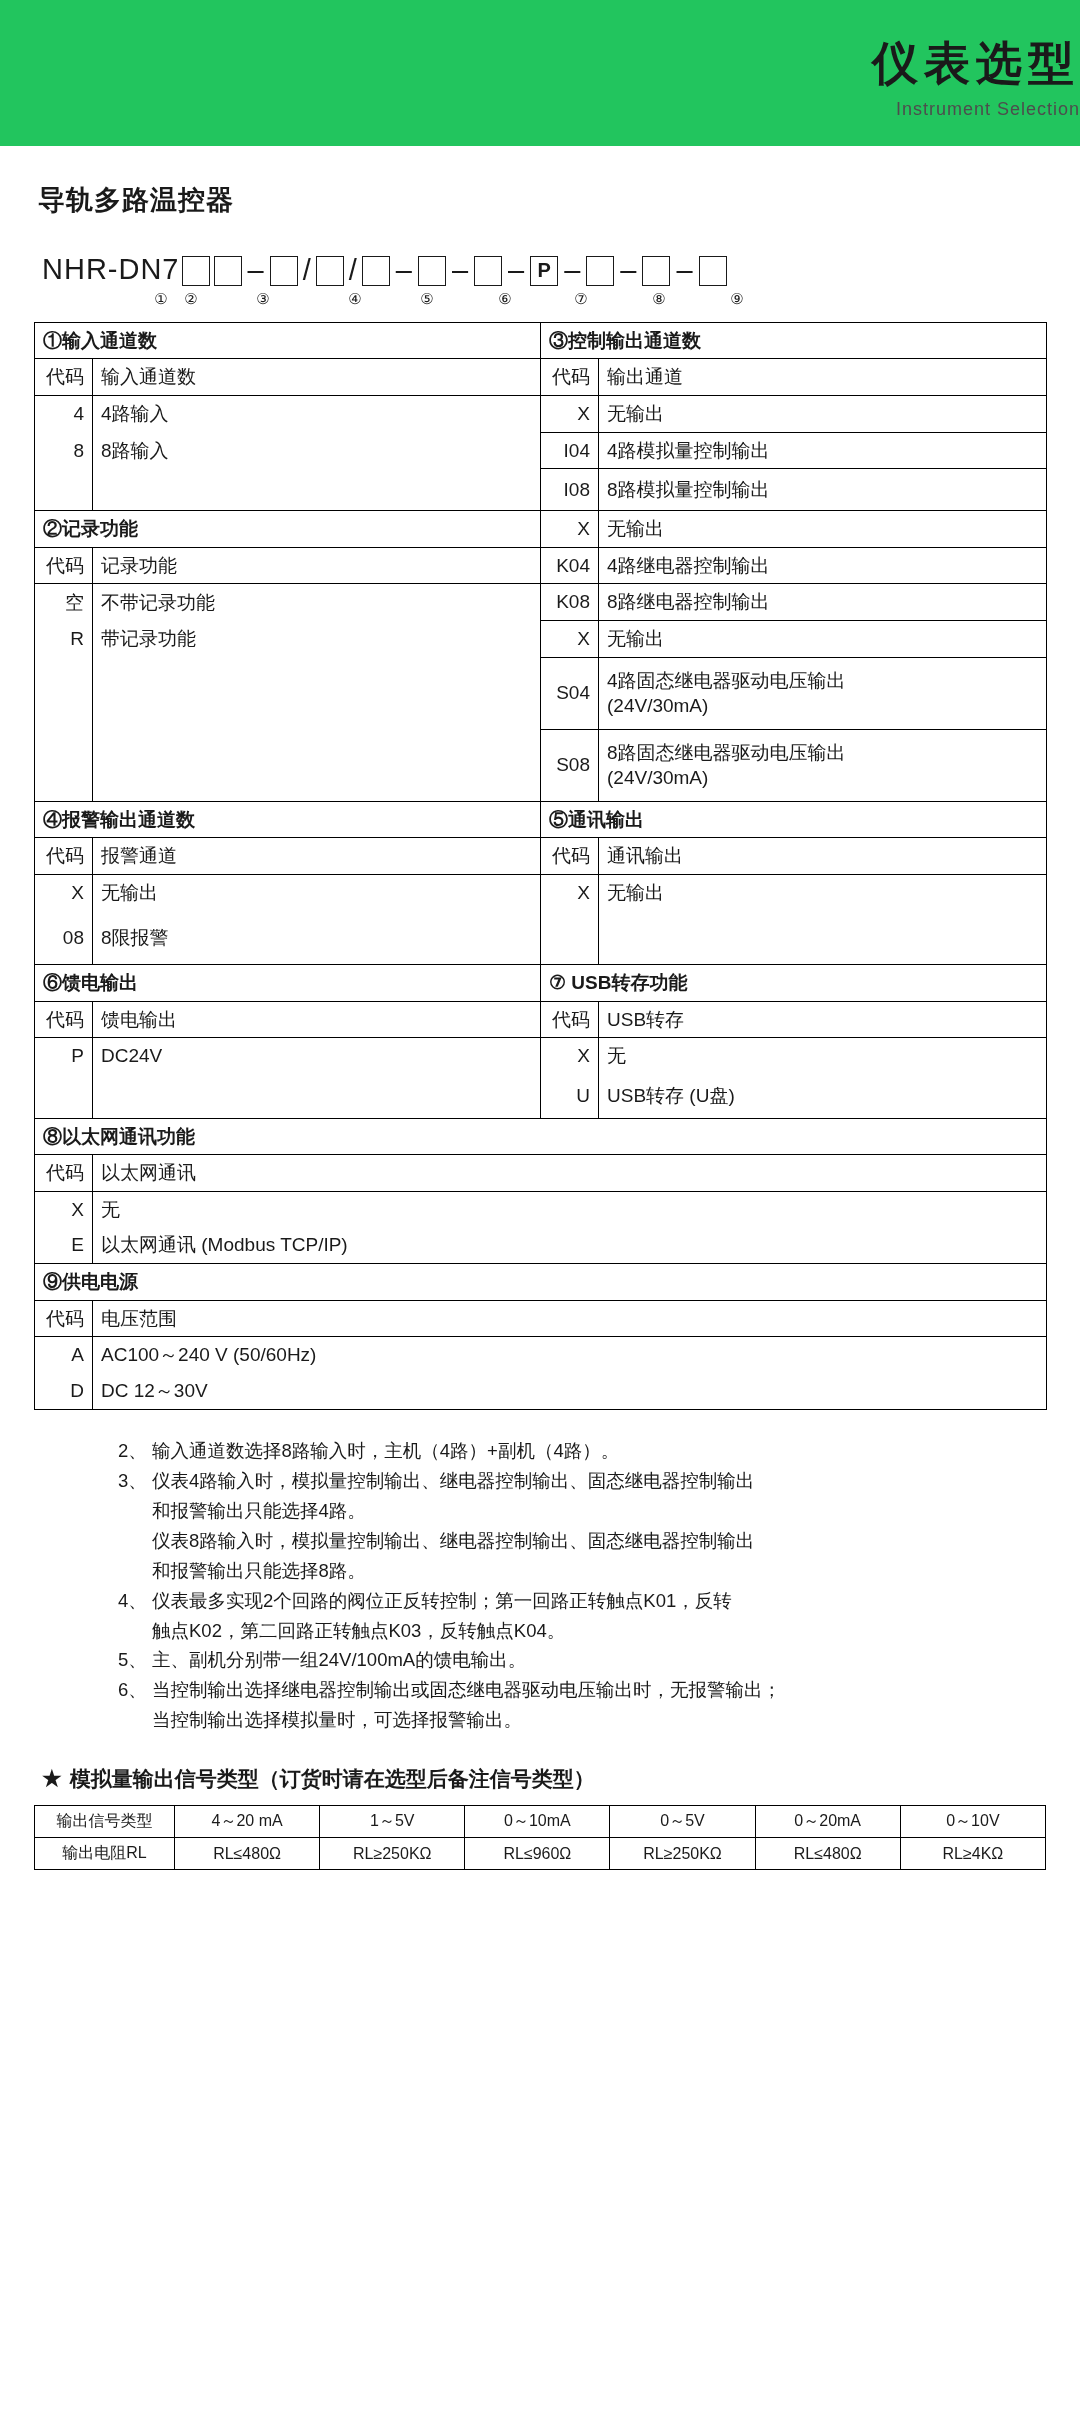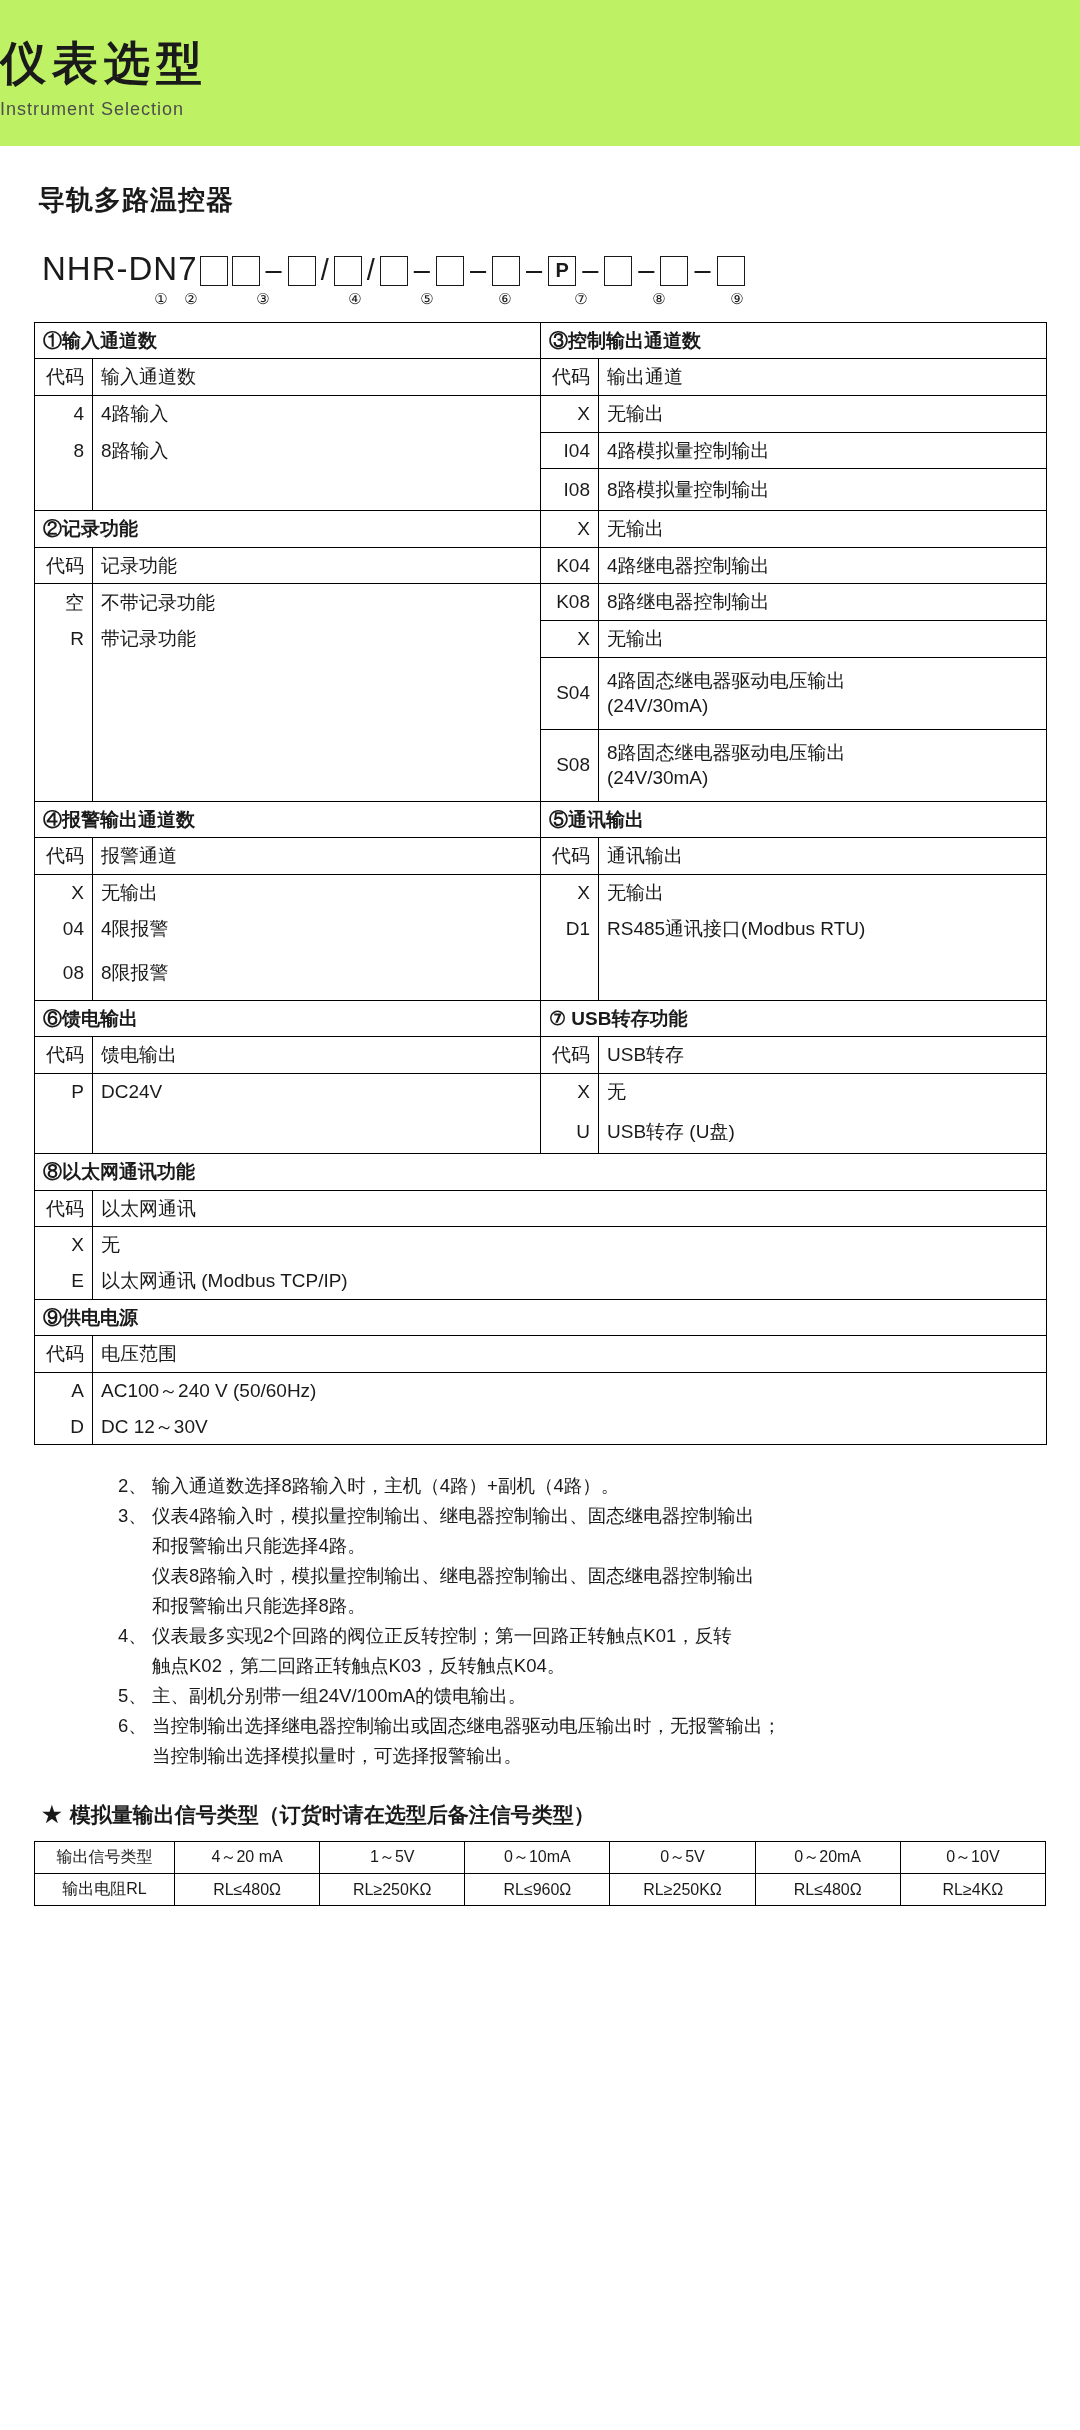--- a/index.html
+++ b/index.html
@@ -7,23 +7,23 @@
   body {
     width:1080px;
     background:#ffffff;
     font-family:"Liberation Sans", sans-serif;
     color:#1a1a1a;
     -webkit-font-smoothing:antialiased;
   }
 
   
   .header {
-    background:#bef264;
+    background:#22c55e;
     padding:38px 0 26px 0;
-    text-align:left;
+    text-align:right;
   }
   .header .title {
     font-size:46px;
     font-weight:bold;
     letter-spacing:6px;
     color:#1a1a1a;
     line-height:1.1;
   }
   .header .subtitle {
     margin-top:10px;
@@ -43,21 +43,21 @@
   }
 
   
   .model-line {
     display:flex;
     align-items:flex-end;
     margin:0 0 2px 8px;
     height:46px;
   }
   .model-prefix {
-    font-size:33px;
+    font-size:29px;
     letter-spacing:1px;
     line-height:34px;
   }
   .model-box {
     width:28px; height:30px;
     border:1.6px solid #1a1a1a;
     display:inline-block;
     margin:0 2px;
   }
   .model-box.filled {
@@ -285,26 +285,20 @@
         <td class="code">代码</td>
         <td>报警通道</td>
         <td class="code">代码</td>
         <td>通讯输出</td>
       </tr>
       <tr>
         <td class="code nbb">X</td>
         <td class="nbb">无输出</td>
         <td class="code nbb">X</td>
         <td class="nbb">无输出</td>
-      </tr>
-      <tr>
-        <td class="code nbt nbb">04</td>
-        <td class="nbt nbb">4限报警</td>
-        <td class="code nbt nbb">D1</td>
-        <td class="nbt nbb">RS485通讯接口(Modbus RTU)</td>
       </tr>
       <tr>
         <td class="code nbt">08</td>
         <td class="nbt">8限报警</td>
         <td class="code nbt" style="height:54px"></td>
         <td class="nbt"></td>
       </tr>
     </tbody>
   </table>
 

